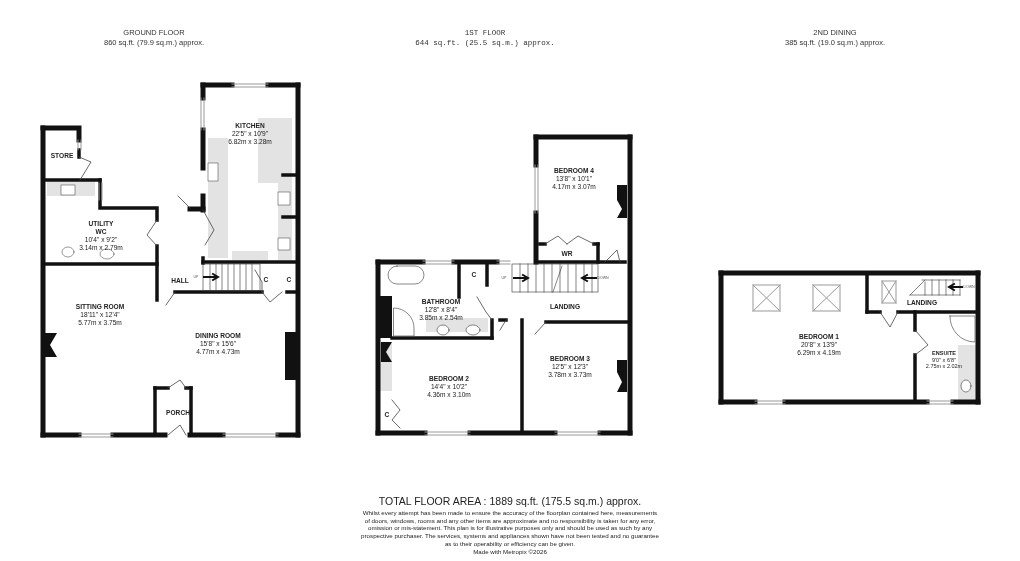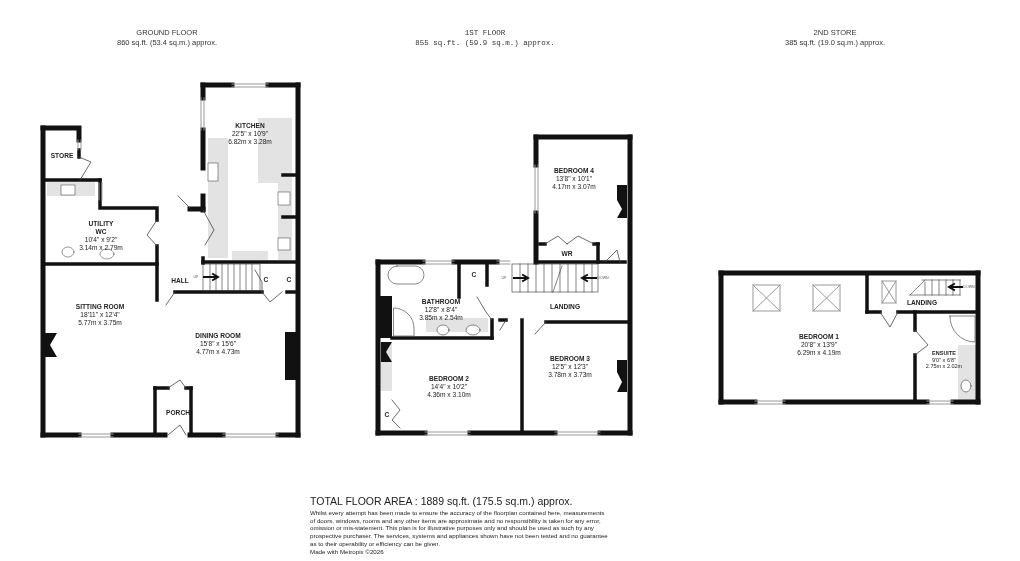--- a/index.html
+++ b/index.html
@@ -5,37 +5,37 @@
   html, body { margin:0; padding:0; background:#ffffff; }
   body { width:1020px; height:561px; position:relative; overflow:hidden; font-family:"Liberation Sans", sans-serif; color:#222; }
   .floor-header { position:absolute; text-align:center; font-size:7.5px; line-height:10px; color:#333; }
   .floor-header .t { display:block; }
   svg.plan { position:absolute; left:0; top:0; }
   .room-label { position:absolute; text-align:center; font-size:6.6px; line-height:8px; color:#222; white-space:nowrap; transform:translateX(-50%); }
   .room-label .n { font-weight:bold; display:block; }
   .room-label span { display:block; }
   .small-label { position:absolute; font-size:6.6px; font-weight:bold; color:#222; transform:translate(-50%,-50%); white-space:nowrap; }
   .tiny { position:absolute; font-size:3.6px; color:#555; transform:translate(-50%,-50%); }
-  .footer { position:absolute; left:310px; top:495px; width:400px; text-align:left; }
+  .footer { position:absolute; left:310px; top:495px; width:400px; text-align:center; }
   .total { font-size:10.5px; color:#222; margin-bottom:2px; }
   .disclaimer { font-size:6.2px; line-height:7.7px; color:#222; }
 </style>
 </head>
 <body>
 
-<div class="floor-header" style="left:92px; top:28px; width:150px;">
+<div class="floor-header" style="left:79px; top:28px; width:150px;">
   <span class="t">GROUND FLOOR</span>
-  <span class="t">860 sq.ft. (53.4 sq.m.) approx.</span>
+  <span class="t">860 sq.ft. (79.9 sq.m.) approx.</span>
 </div>
 <div class="floor-header" style="left:410px; top:28px; width:150px;font-family:Liberation Mono, monospace;">
   <span class="t">1ST FLOOR</span>
-  <span class="t">855 sq.ft. (59.9 sq.m.) approx.</span>
+  <span class="t">644 sq.ft. (25.5 sq.m.) approx.</span>
 </div>
 <div class="floor-header" style="left:760px; top:28px; width:150px;">
-  <span class="t">2ND STORE</span>
+  <span class="t">2ND DINING</span>
   <span class="t">385 sq.ft. (19.0 sq.m.) approx.</span>
 </div>
 
 <svg class="plan" width="1020" height="561" viewBox="0 0 1020 561">
   <g fill="none" stroke="#111" stroke-linecap="square">
 
     <g fill="#e3e3e3" stroke="none">
       <rect x="208" y="138" width="20" height="120"></rect>
       <rect x="258" y="118" width="34" height="65"></rect>
       <rect x="278" y="180" width="14" height="80"></rect>

